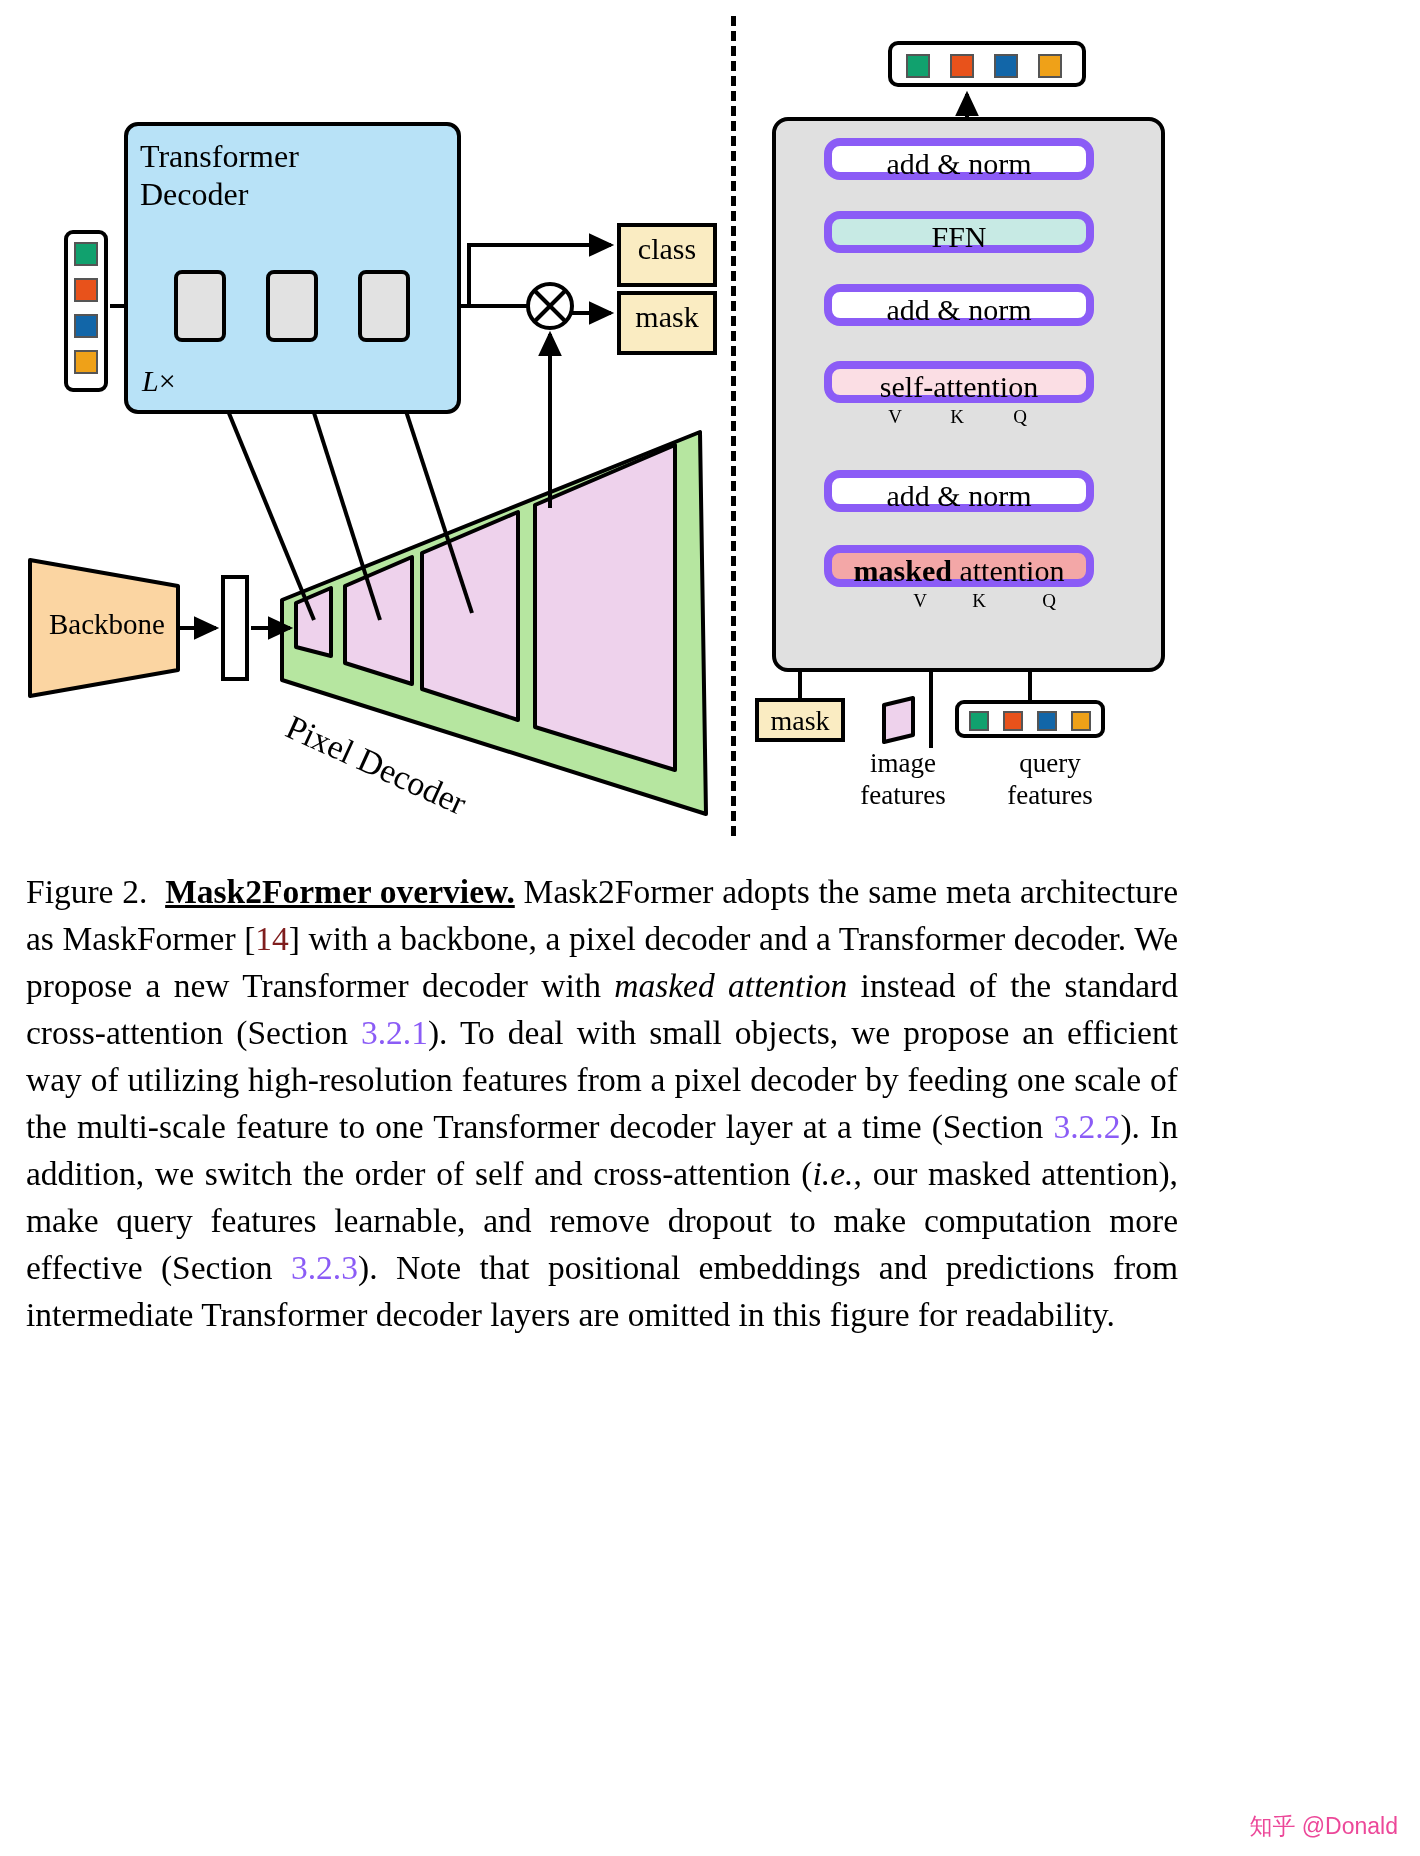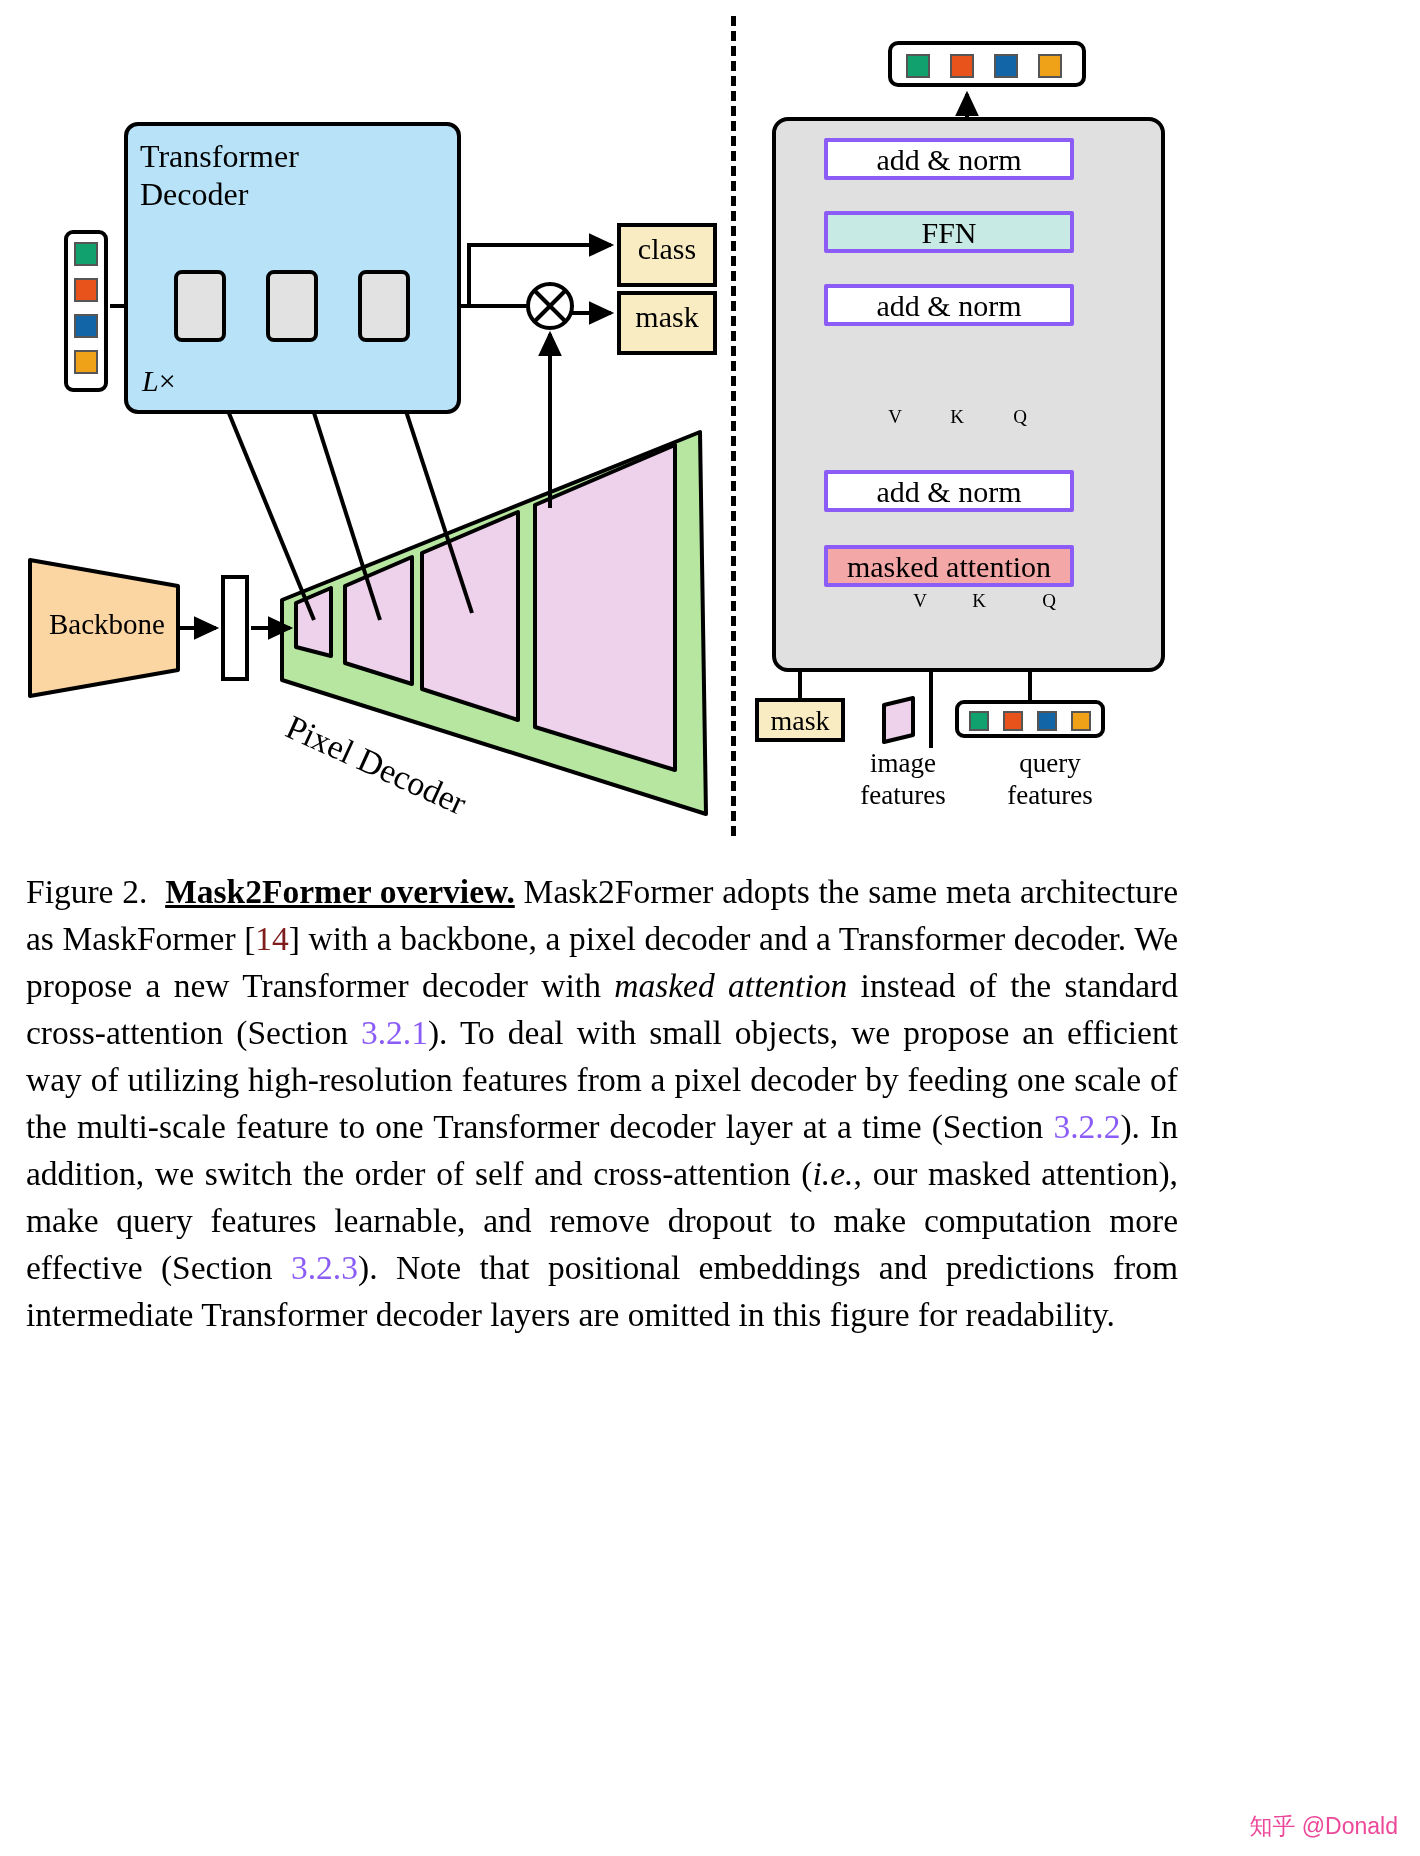--- a/index.html
+++ b/index.html
@@ -132,37 +132,37 @@
     left: 772px; top: 109px;
     width: 393px; height: 555px;
     background: #e0e0e0;
     border: 4px solid #000;
     border-radius: 16px;
     box-sizing: border-box;
   }
   .stage {
     position: absolute;
     left: 824px;
-    width: 250px;
+    width: 270px;
     height: 42px;
-    border: 4px solid #8b5cf6;
-    border-radius: 2px;
+    border: 8px solid #8b5cf6;
+    border-radius: 16px;
     box-sizing: border-box;
     font-size: 30px;
     text-align: center;
     line-height: 36px;
     background: #ffffff;
   }
   #stage-addnorm-1 { top: 130px; }
   #stage-ffn       { top: 203px; background: #c7eae4; }
   #stage-addnorm-2 { top: 276px; }
   #stage-selfattn  { top: 353px; background: #fbdee4; }
   #stage-addnorm-3 { top: 462px; }
   #stage-maskattn  { top: 537px; background: #f3a7a7; }
-  #stage-maskattn b { font-weight: normal; }
+  #stage-maskattn b { font-weight: bold; }
 
   .vkq {
     position: absolute;
     font-size: 19px;
     width: 22px;
     text-align: center;
   }
 
   
   #query-strip-top {
@@ -350,20 +350,21 @@
   <div id="query-strip-top">
     <span class="qsq2"></span>
     <span class="qsq2"></span>
     <span class="qsq2"></span>
     <span class="qsq2"></span>
   </div>
 
   <div id="stage-addnorm-1" class="stage">add &amp; norm</div>
   <div id="stage-ffn" class="stage">FFN</div>
   <div id="stage-addnorm-2" class="stage">add &amp; norm</div>
+  <div id="stage-selfattn" class="stage">self-attention</div>
   <div id="stage-addnorm-3" class="stage">add &amp; norm</div>
   <div id="stage-maskattn" class="stage"><b>masked</b><span> attention</span></div>
 
   <div class="vkq" style="left:884px; top:398px;">V</div>
   <div class="vkq" style="left:946px; top:398px;">K</div>
   <div class="vkq" style="left:1009px; top:398px;">Q</div>
 
   <div class="vkq" style="left:909px; top:582px;">V</div>
   <div class="vkq" style="left:968px; top:582px;">K</div>
   <div class="vkq" style="left:1038px; top:582px;">Q</div>

